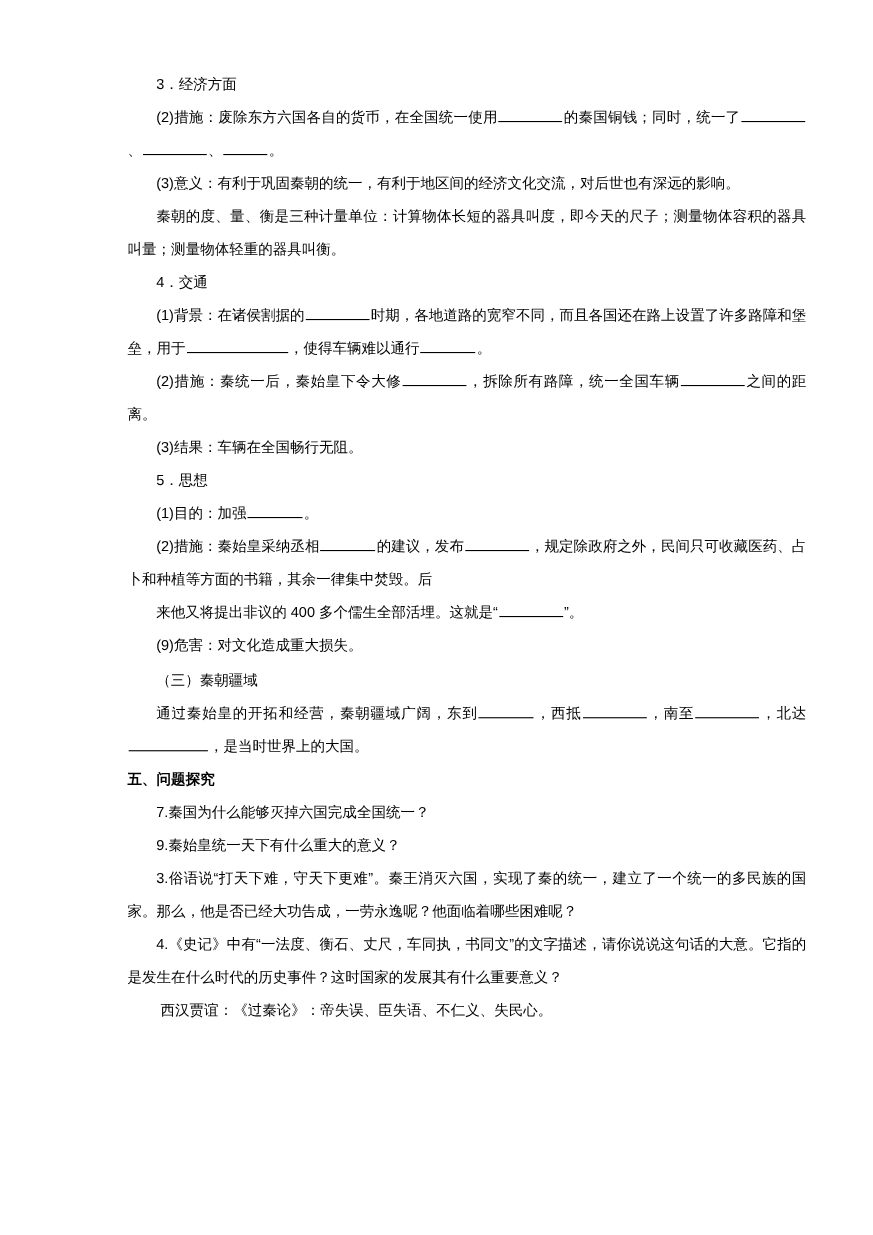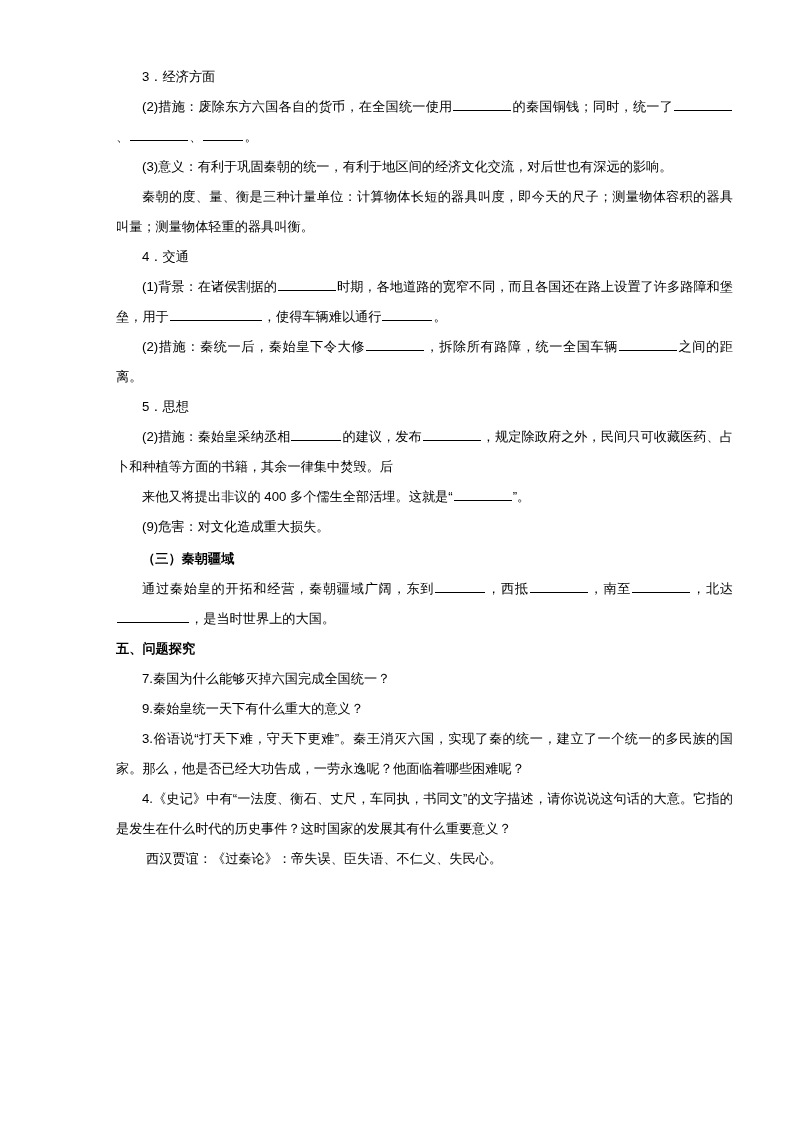--- a/index.html
+++ b/index.html
@@ -34,21 +34,21 @@
   .indent {
     text-indent: 26px;
   }
   .indent-wide {
     text-indent: 30px;
   }
   .heading {
     font-weight: bold;
   }
   .sect-heading {
-    font-weight: bold;
+    font-weight: normal;
     margin-top: 2px;
   }
   .blank {
     display: inline-block;
     border-bottom: 1px solid #000;
     vertical-align: baseline;
     height: 15px;
     margin: 0 1px;
   }
   .b-sm { width: 40px; }
@@ -62,21 +62,23 @@
 
 <div class="page">
   <div class="doc" id="doc-body">
       <p class="indent">3．经济方面</p>
       <p class="indent">(2)措施：废除东方六国各自的货币，在全国统一使用<span class="blank b-lg"></span>的秦国铜钱；同时，统一了<span class="blank b-lg"></span>、<span class="blank b-lg"></span>、<span class="blank b-sm"></span>。</p>
       <p class="indent">(3)意义：有利于巩固秦朝的统一，有利于地区间的经济文化交流，对后世也有深远的影响。</p>
       <p class="indent">秦朝的度、量、衡是三种计量单位：计算物体长短的器具叫度，即今天的尺子；测量物体容积的器具叫量；测量物体轻重的器具叫衡。</p>
       <p class="indent">4．交通</p>
       <p class="indent">(1)背景：在诸侯割据的<span class="blank b-lg"></span>时期，各地道路的宽窄不同，而且各国还在路上设置了许多路障和堡垒，用于<span class="blank b-xxl"></span>，使得车辆难以通行<span class="blank b-md"></span>。</p>
       <p class="indent">(2)措施：秦统一后，秦始皇下令大修<span class="blank b-lg"></span>，拆除所有路障，统一全国车辆<span class="blank b-lg"></span>之间的距离。</p>
+      <p class="indent">(3)结果：车辆在全国畅行无阻。</p>
       <p class="indent">5．思想</p>
+      <p class="indent">(1)目的：加强<span class="blank b-md"></span>。</p>
       <p class="indent">(2)措施：秦始皇采纳丞相<span class="blank b-md"></span>的建议，发布<span class="blank b-lg"></span>，规定除政府之外，民间只可收藏医药、占卜和种植等方面的书籍，其余一律集中焚毁。后</p>
       <p class="indent">来他又将提出非议的 400 多个儒生全部活埋。这就是“<span class="blank b-lg"></span>”。</p>
       <p class="indent">(9)危害：对文化造成重大损失。</p>
       <p class="indent sect-heading">（三）秦朝疆域</p>
       <p class="indent">通过秦始皇的开拓和经营，秦朝疆域广阔，东到<span class="blank b-md"></span>，西抵<span class="blank b-lg"></span>，南至<span class="blank b-lg"></span>，北达<span class="blank b-xl"></span>，是当时世界上的大国。</p>
       <p class="heading">五、问题探究</p>
       <p class="indent">7.秦国为什么能够灭掉六国完成全国统一？</p>
       <p class="indent">9.秦始皇统一天下有什么重大的意义？</p>
       <p class="indent">3.俗语说“打天下难，守天下更难”。秦王消灭六国，实现了秦的统一，建立了一个统一的多民族的国家。那么，他是否已经大功告成，一劳永逸呢？他面临着哪些困难呢？</p>
       <p class="indent">4.《史记》中有“一法度、衡石、丈尺，车同执，书同文”的文字描述，请你说说这句话的大意。它指的是发生在什么时代的历史事件？这时国家的发展其有什么重要意义？</p>

